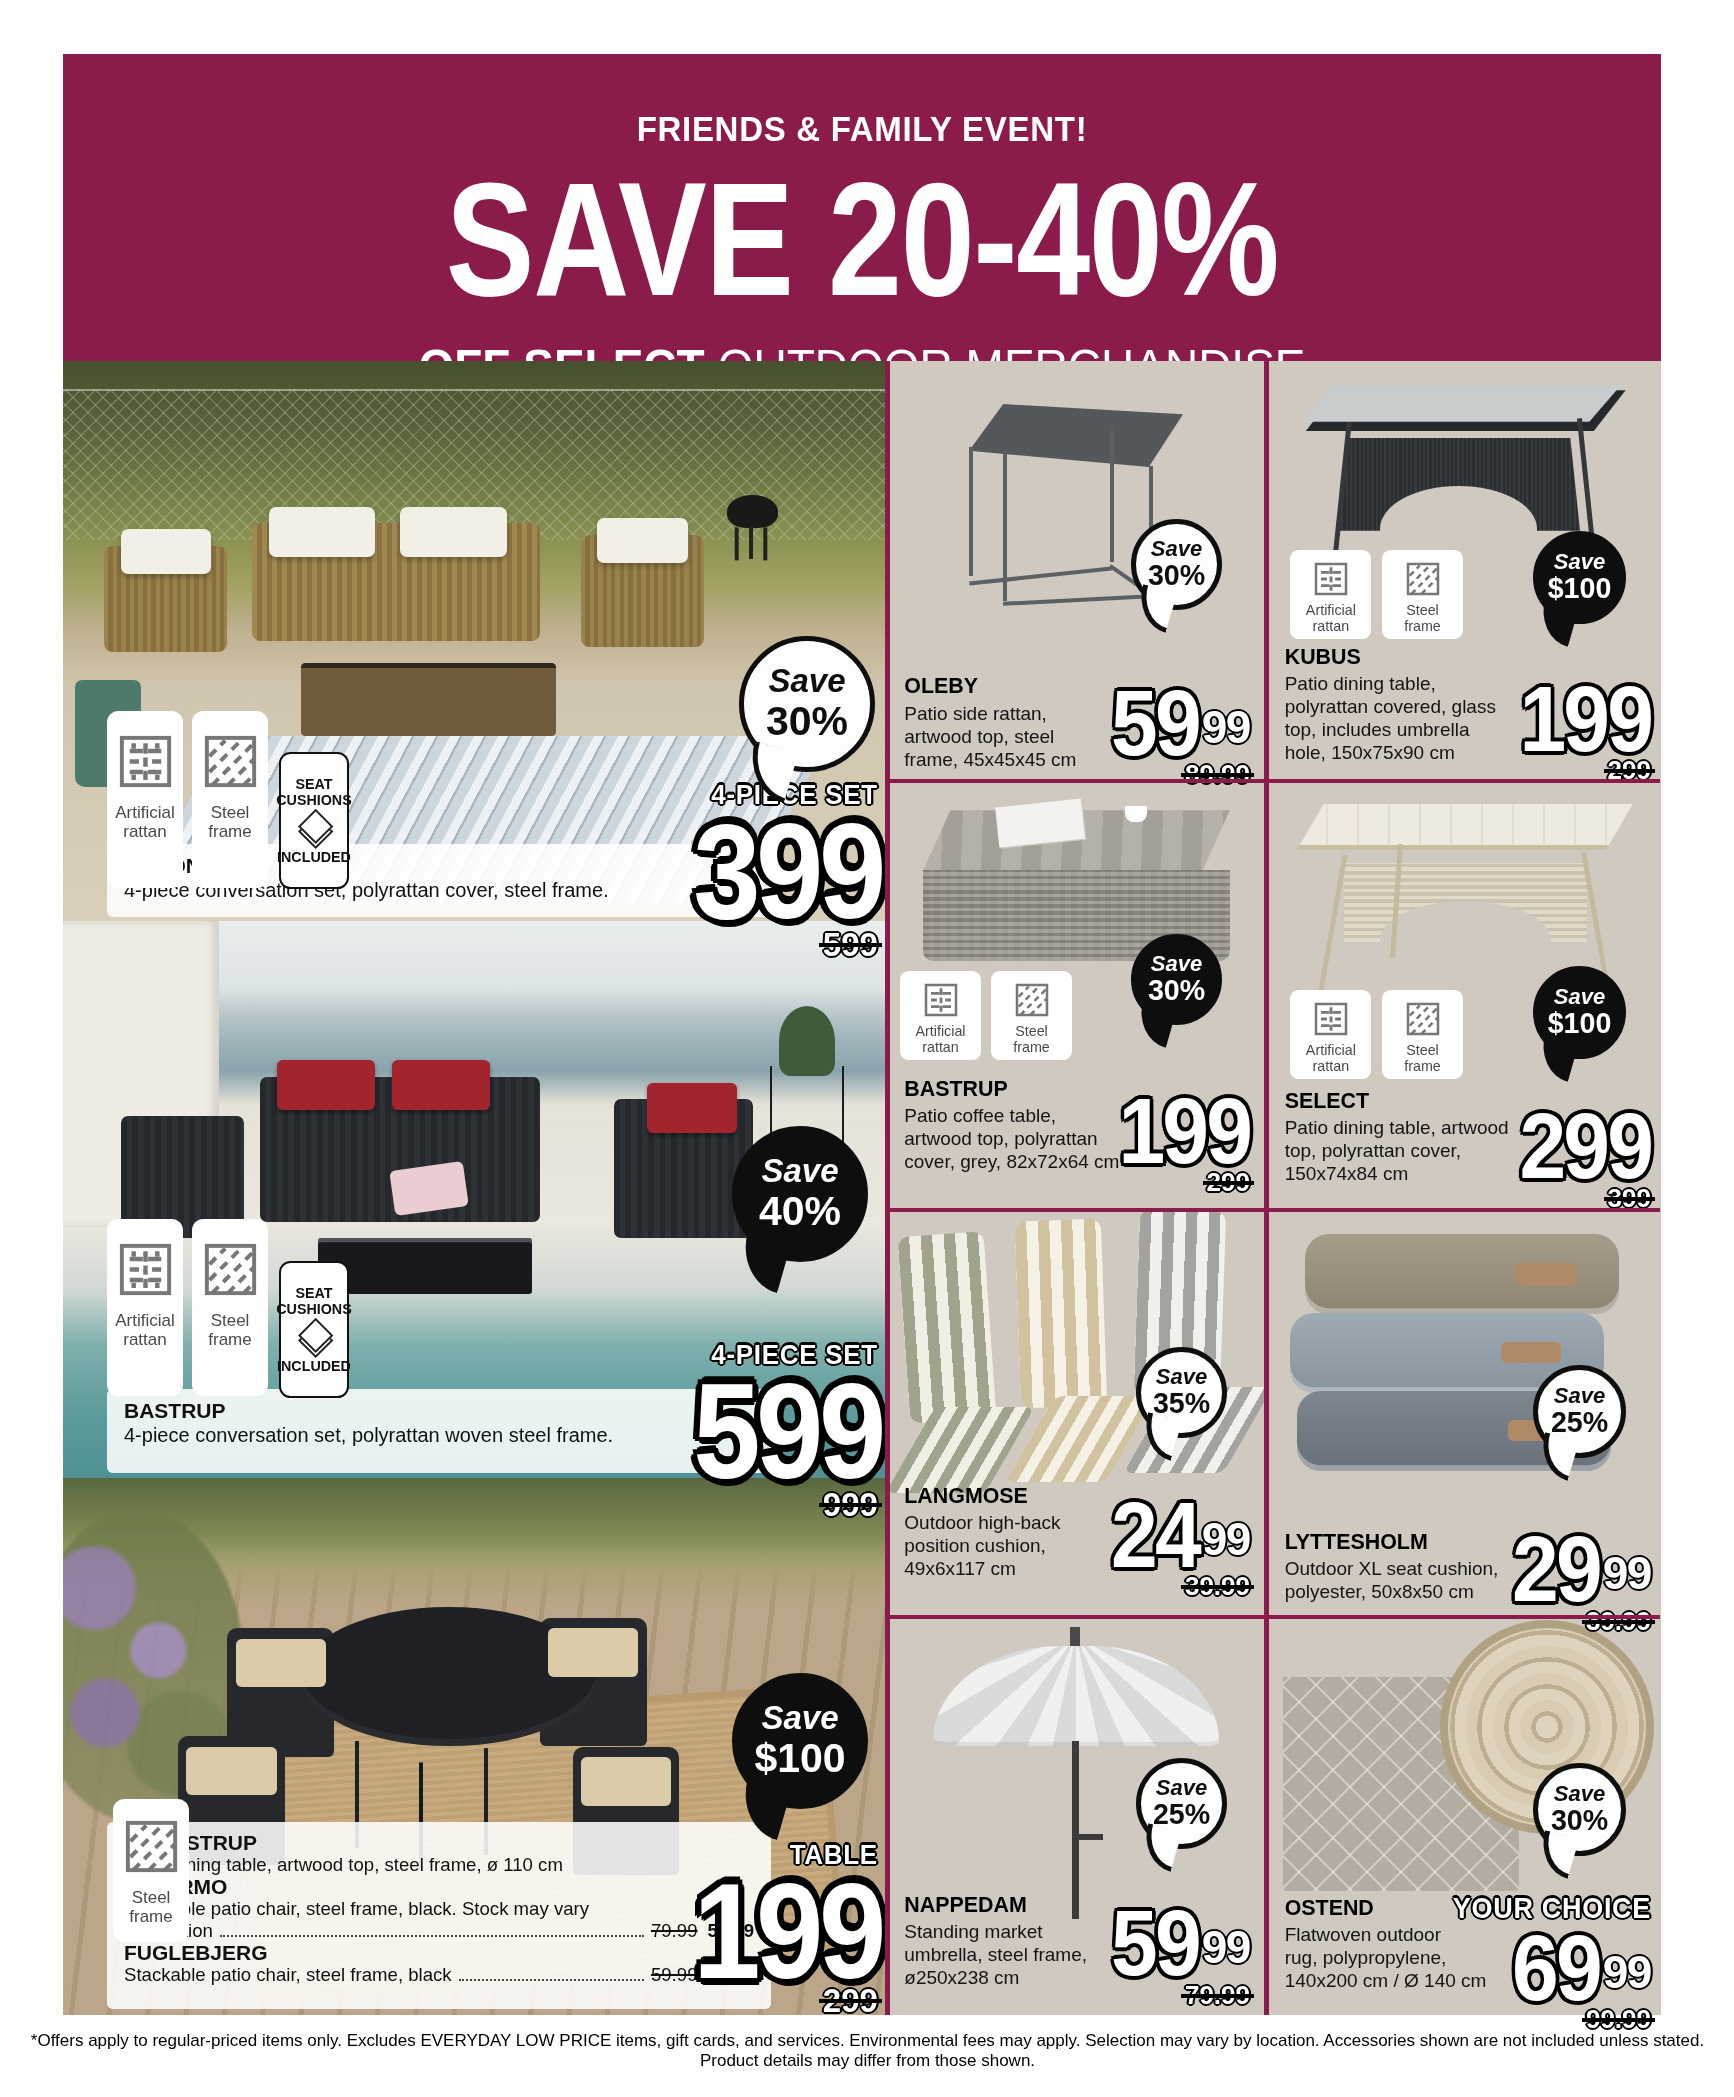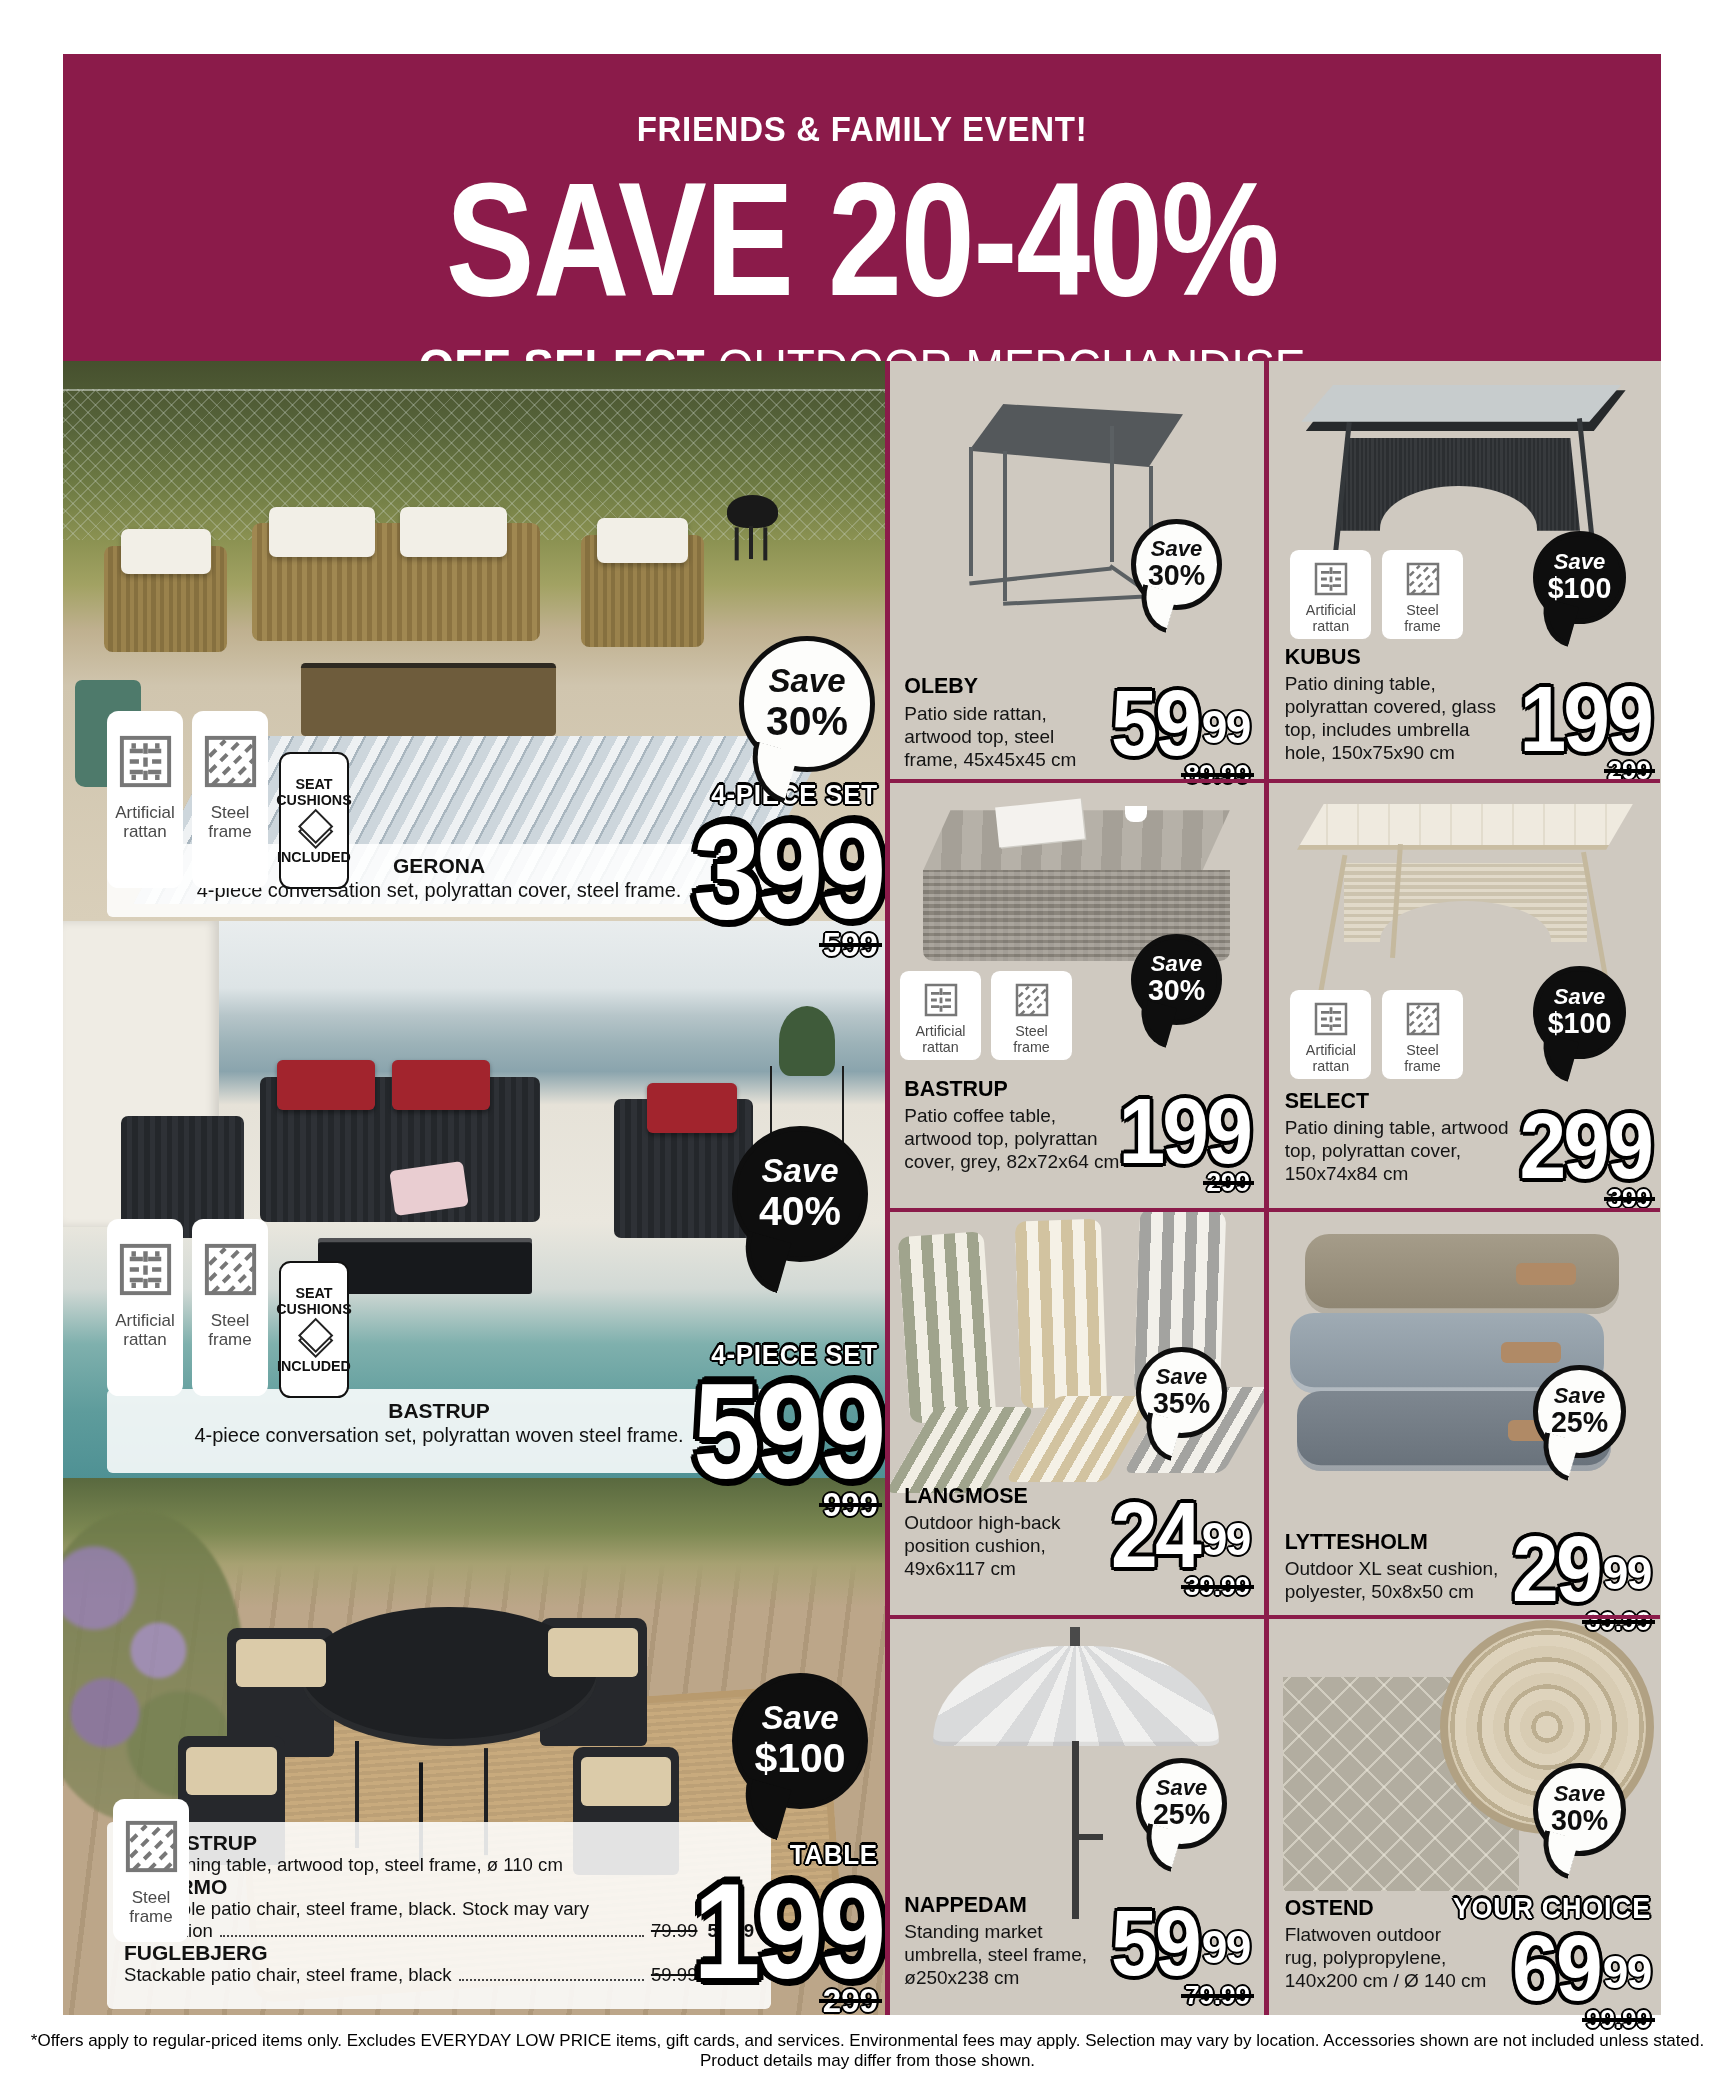--- a/index.html
+++ b/index.html
@@ -64,21 +64,21 @@
   .seat-badge { position:absolute; width:70px; height:137px; background:#fff; border:2.9px solid #111;
           border-radius:11.4px; display:flex; flex-direction:column; align-items:center; justify-content:center;
           font-size:14.3px; font-weight:bold; color:#111; text-align:center; line-height:16.4px; z-index:5; }
   .sb-diamond { width:28.6px; height:28.6px; margin:5.7px 0; position:relative; }
   .sb-diamond::before, .sb-diamond::after { content:""; position:absolute; left:2.9px; width:21.4px; height:21.4px;
           border:2.1px solid #222; transform:rotate(45deg) ; background:#fff; }
   .sb-diamond::after { top:0; } .sb-diamond::before { top:4.3px; }
 
   
   .caption { position:absolute; background:rgba(255,255,255,.87); border-radius:5.7px; padding:10px 17px;
-             z-index:4; color:#111;text-align:center; }
+             z-index:4; color:#111; }
   .cap-name { font-size:21px; font-weight:bold; display:block; }
   .cap-text { font-size:20px; display:block; line-height:24px; }
   .cap-row  { display:flex; align-items:flex-end; font-size:18.6px; line-height:22px; }
   .leader { flex:1; border-bottom:2.1px dotted #444; margin:0 7.1px 5px 7.1px; }
   .was-sm { text-decoration:line-through; text-decoration-thickness:2.1px; margin-right:10px; }
   .now { font-weight:bold; }
 
   
   .ph-gerona { background:linear-gradient(180deg,#46502e 0%,#57643a 12%,#6d7a43 22%,#8b9252 32%,#a2a263 40%,#bfB08f 48%,#d0c5ae 58%,#d9cfba 100%); }
   .g-fence { position:absolute; left:0; right:0; top:5%; height:27%; border-top:2.9px solid rgba(215,220,212,.55);

